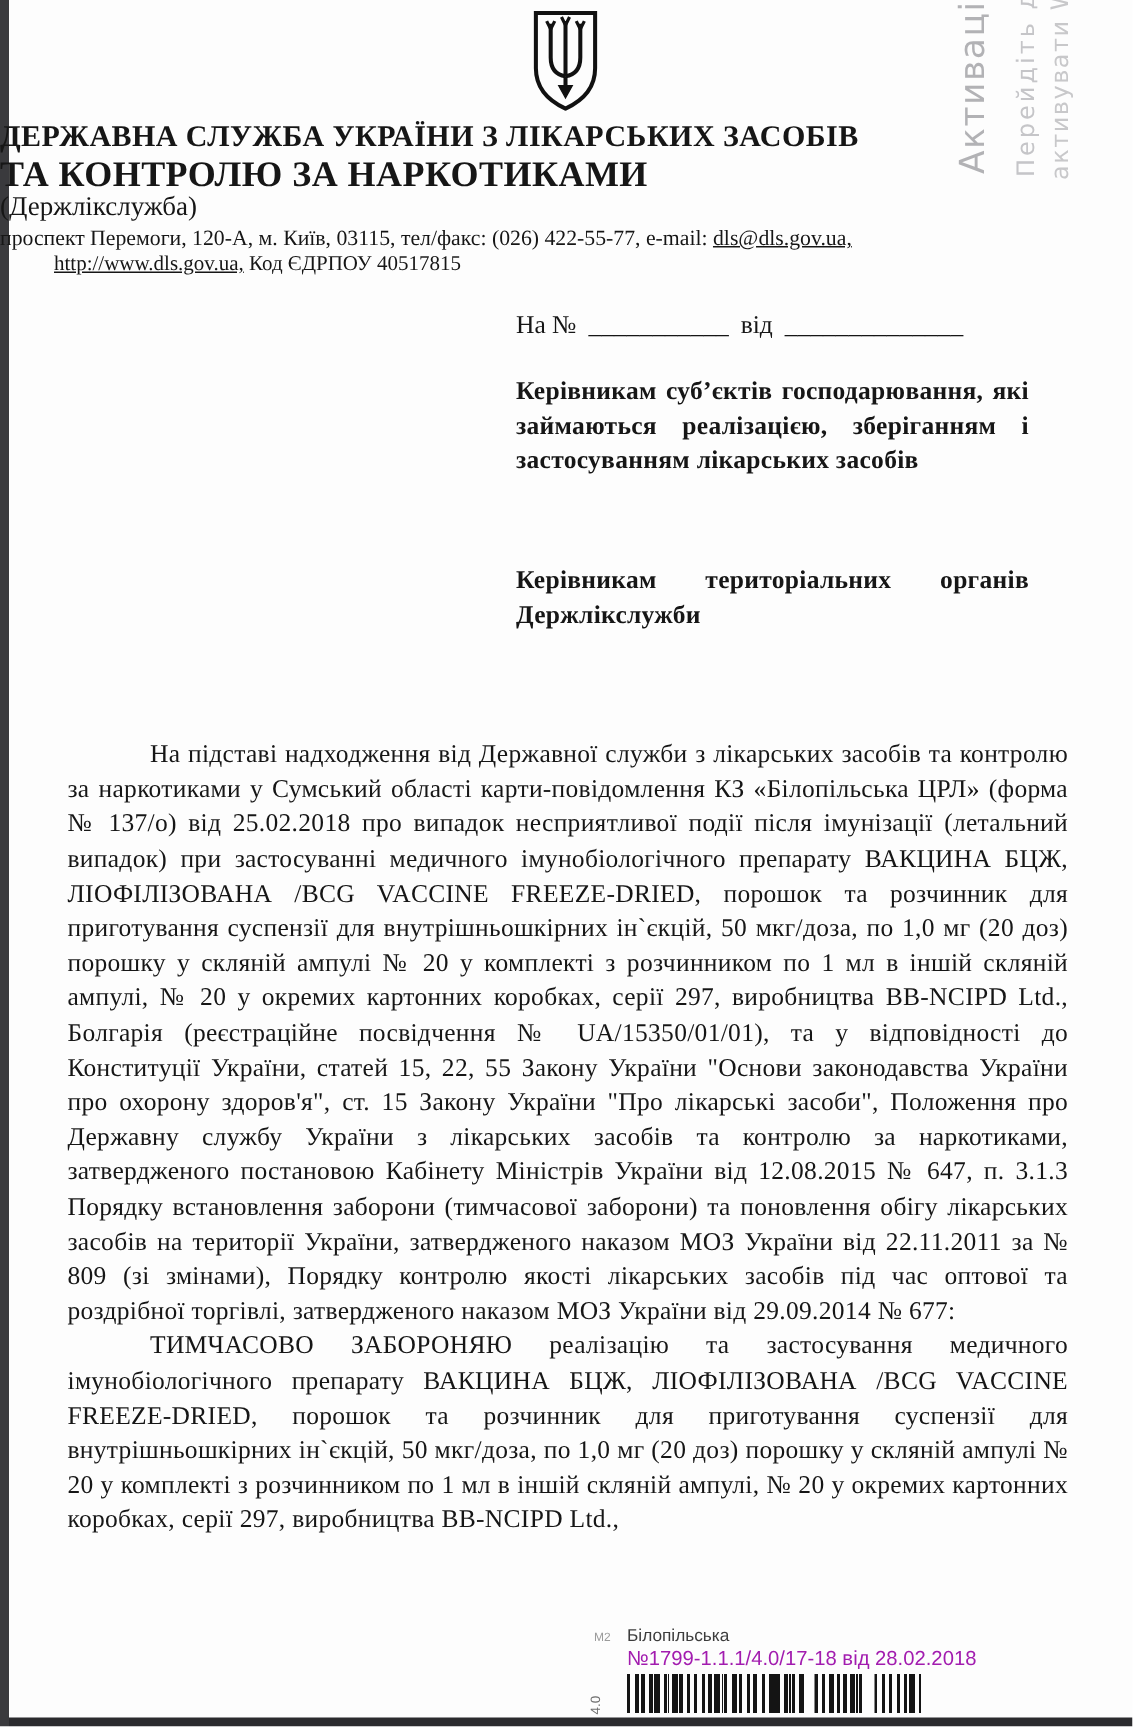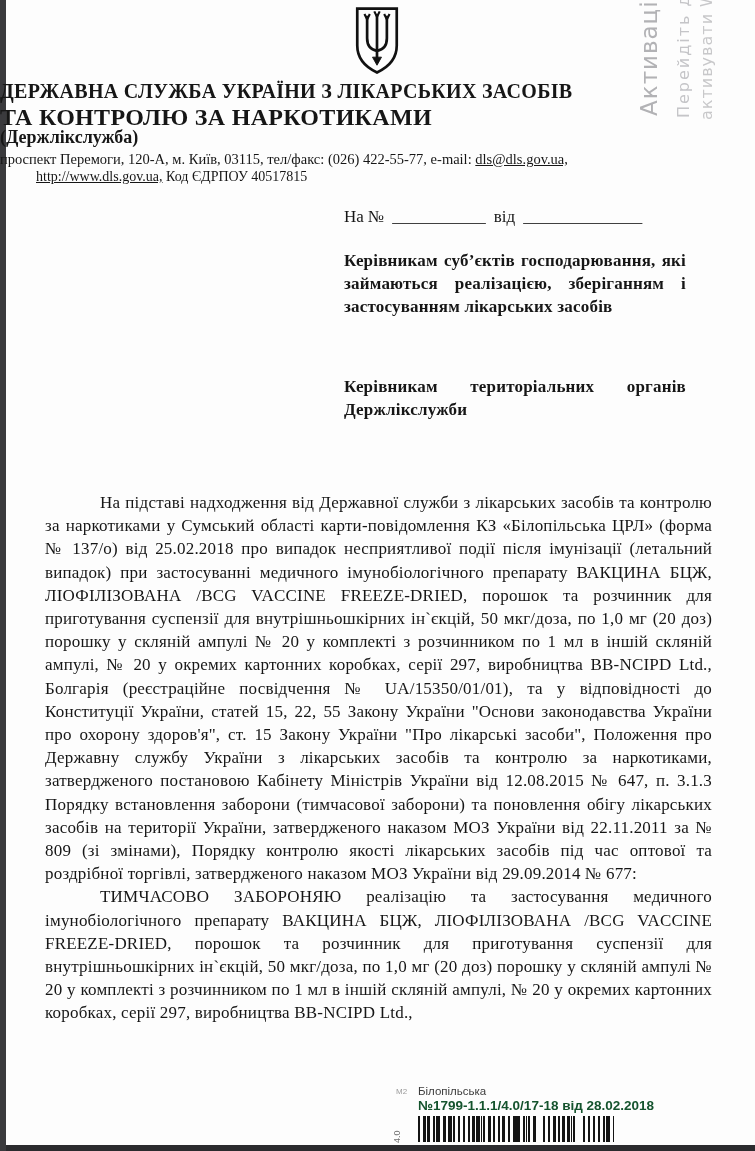--- a/index.html
+++ b/index.html
@@ -22,21 +22,21 @@
     transform:rotate(-90deg);
     white-space:nowrap;
     font-family:"DejaVu Sans","Liberation Sans",sans-serif;
   }
   .wm-1{left:636px;top:116px;font-size:23px;color:#b2b2b5;letter-spacing:1px;}
   .wm-2{left:674px;top:118px;font-size:16px;color:#c5c5c8;letter-spacing:2px;}
   .wm-3{left:697px;top:120px;font-size:16px;color:#c8c8ca;letter-spacing:1px;}
   .emblem{position:absolute;left:350px;top:6px;}
   .org1{position:absolute;top:80px;left:0;width:659px;font-weight:bold;font-size:20px;letter-spacing:.3px;}
   .org2{position:absolute;top:104px;left:0;width:755px;font-weight:bold;font-size:24px;letter-spacing:.3px;}
-  .org-short{position:absolute;top:127px;left:0;width:668px;font-weight:bold;font-size:18px;}
+  .org-short{position:absolute;top:127px;left:0;width:668px;font-weight:normal;font-size:18px;}
   .addr1{position:absolute;top:151px;left:0;width:755px;font-size:14.5px;}
   .addr2{position:absolute;top:169px;left:0;width:755px;font-size:14px;padding-left:36px;}
   .ulink{text-decoration:underline;}
 
   .ref-line{position:absolute;left:344px;top:207px;font-size:17px;white-space:nowrap;}
   .ref-line .gap{display:inline-block;width:8px;}
 
   .addressee{
     position:absolute;left:344px;width:342px;
     font-weight:bold;font-size:17px;line-height:23.2px;
@@ -52,21 +52,21 @@
 
   .body-text{
     position:absolute;left:45px;top:491px;width:667px;
     font-size:17px;line-height:23.2px;text-align:justify;letter-spacing:.2px;
   }
   .body-text p{margin:0;text-indent:55px;}
 
   .stamp{position:absolute;left:394px;top:1083px;font-family:"Liberation Sans","DejaVu Sans",sans-serif;}
   .stamp-row1{position:absolute;left:24px;top:2px;font-size:11.5px;color:#3c3c3c;}
   .stamp-m2{position:absolute;left:2px;top:4px;font-size:8px;color:#9b9b9b;}
-  .stamp-num{position:absolute;left:24px;top:15px;font-size:13.5px;font-weight:bold;color:#14532d;white-space:nowrap;}
+  .stamp-num{position:absolute;left:24px;top:15px;font-size:13.5px;font-weight:normal;color:#a21caf;white-space:nowrap;}
   .stamp-40{position:absolute;left:-2px;top:60px;font-size:9px;color:#6f6f6f;transform-origin:0 0;transform:rotate(-90deg);}
   .barcode{
     position:absolute;left:24px;top:33px;width:196px;height:26px;
     background-image:
       repeating-linear-gradient(90deg,#141414 0 2px,transparent 2px 5px),
       repeating-linear-gradient(90deg,#141414 0 1px,transparent 1px 9px),
       repeating-linear-gradient(90deg,transparent 0 6px,#141414 6px 8px,transparent 8px 13px);
   }
   .barcode i{position:absolute;top:0;bottom:0;background:#fdfdfd;}
   .barcode .gap1{left:118px;width:7px;}

